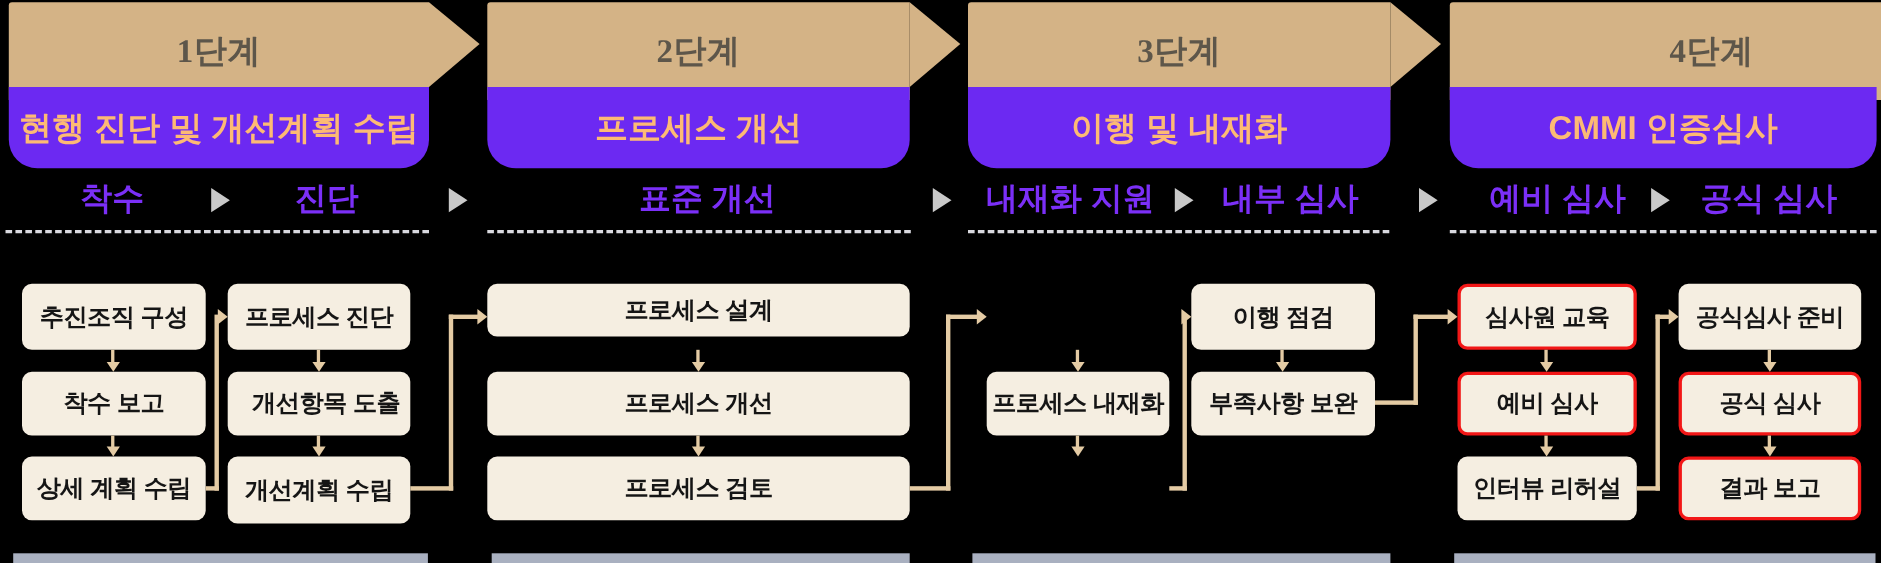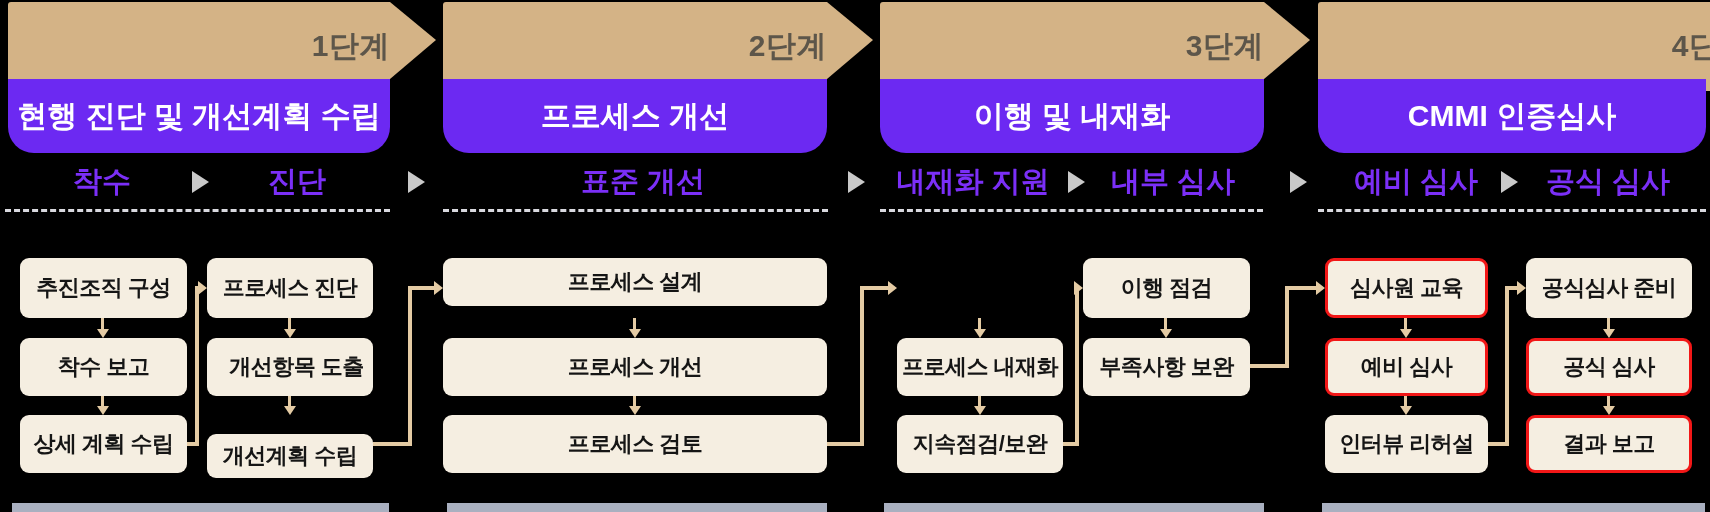--- a/index.html
+++ b/index.html
@@ -3,37 +3,38 @@
 <meta charset="utf-8">
 <style>
   html,body{margin:0;padding:0;background:#000;}
   #canvas{
     position:relative;width:1710px;height:512px;background:var(--bg,#000);
     font-family:"Liberation Sans","DejaVu Sans",sans-serif;overflow:hidden;
   }
   
   .tan-band{
     position:absolute;top:2px;height:89px;background:var(--tan,#d4b386);
-    display:flex;align-items:center;justify-content:flex-end;
+    display:flex;align-items:center;justify-content:center;
     border-radius:3px 0 0 0;
+    font-family:Liberation Serif, serif;
   }
   .tan-band.last{border-radius:3px 3px 0 0;padding-left:44px;}
   .step-label{
     color:var(--step_text,#5d564a);font-size:30px;font-weight:700;letter-spacing:0.5px;
   }
   .tip{
     position:absolute;top:2px;width:0;height:0;
     border-top:38px solid transparent;border-bottom:39px solid transparent;
     border-left:46px solid var(--tan,#d4b386);
   }
   .banner{
     position:absolute;top:79px;height:74px;background:var(--purple,#6c29f2);
     border-radius:0 0 26px 26px;display:flex;align-items:center;justify-content:center;
   }
-  .banner span{color:#ffffff;font-size:30px;font-weight:700;}
+  .banner span{color:#fdba74;font-size:30px;font-weight:700;}
   
   .phase{
     position:absolute;top:158px;height:46px;line-height:46px;transform:translateX(-50%);
     color:var(--phase_text,#7b2ff7);font-size:29px;font-weight:700;white-space:nowrap;
   }
   .psep{
     position:absolute;top:171px;width:0;height:0;
     border-top:11px solid transparent;border-bottom:11px solid transparent;
     border-left:17px solid var(--separator,#c9c9c9);
   }
@@ -116,28 +117,27 @@
   <div class="dash" style="left:5px;width:385px;"></div>
   <div class="dash" style="left:443px;width:385px;"></div>
   <div class="dash" style="left:880px;width:383px;"></div>
   <div class="dash" style="left:1318px;width:388px;"></div>
 
   <div class="box" style="left:20px;top:258px;width:167px;height:60px;">추진조직 구성</div>
   <div class="box" style="left:20px;top:415px;width:167px;height:58px;">상세 계획 수립</div>
   <div class="box" style="left:20px;top:338px;width:167px;height:58px;">착수 보고</div>
   <div class="box" style="left:207px;top:258px;width:166px;height:60px;">프로세스 진단</div>
   <div class="box" style="left:207px;top:338px;width:166px;height:58px;padding-left:13px;">개선항목 도출</div>
-  <div class="box" style="left:207px;top:434px;width:166px;height:44px;">개선계획 수립</div>
+  <div class="box" style="left:207px;top:415px;width:166px;height:61px;">개선계획 수립</div>
 
   <div class="box" style="left:443px;top:258px;width:384px;height:48px;">프로세스 설계</div>
   <div class="box" style="left:443px;top:338px;width:384px;height:58px;">프로세스 개선</div>
   <div class="box" style="left:443px;top:415px;width:384px;height:58px;">프로세스 검토</div>
 
   <div class="box" style="left:897px;top:338px;width:166px;height:58px;">프로세스 내재화</div>
-  <div class="box" style="left:897px;top:415px;width:166px;height:58px;">지속점검/보완</div>
   <div class="box" style="left:1083px;top:258px;width:167px;height:60px;">이행 점검</div>
   <div class="box" style="left:1083px;top:338px;width:167px;height:58px;">부족사항 보완</div>
 
   <div class="box red" style="left:1325px;top:258px;width:163px;height:60px;">심사원 교육</div>
   <div class="box red" style="left:1325px;top:338px;width:163px;height:58px;">예비 심사</div>
   <div class="box" style="left:1325px;top:415px;width:163px;height:58px;">인터뷰 리허설</div>
   <div class="box" style="left:1526px;top:258px;width:166px;height:60px;">공식심사 준비</div>
   <div class="box red" style="left:1526px;top:338px;width:166px;height:58px;">공식 심사</div>
   <div class="box red" style="left:1526px;top:415px;width:166px;height:58px;">결과 보고</div>
 

